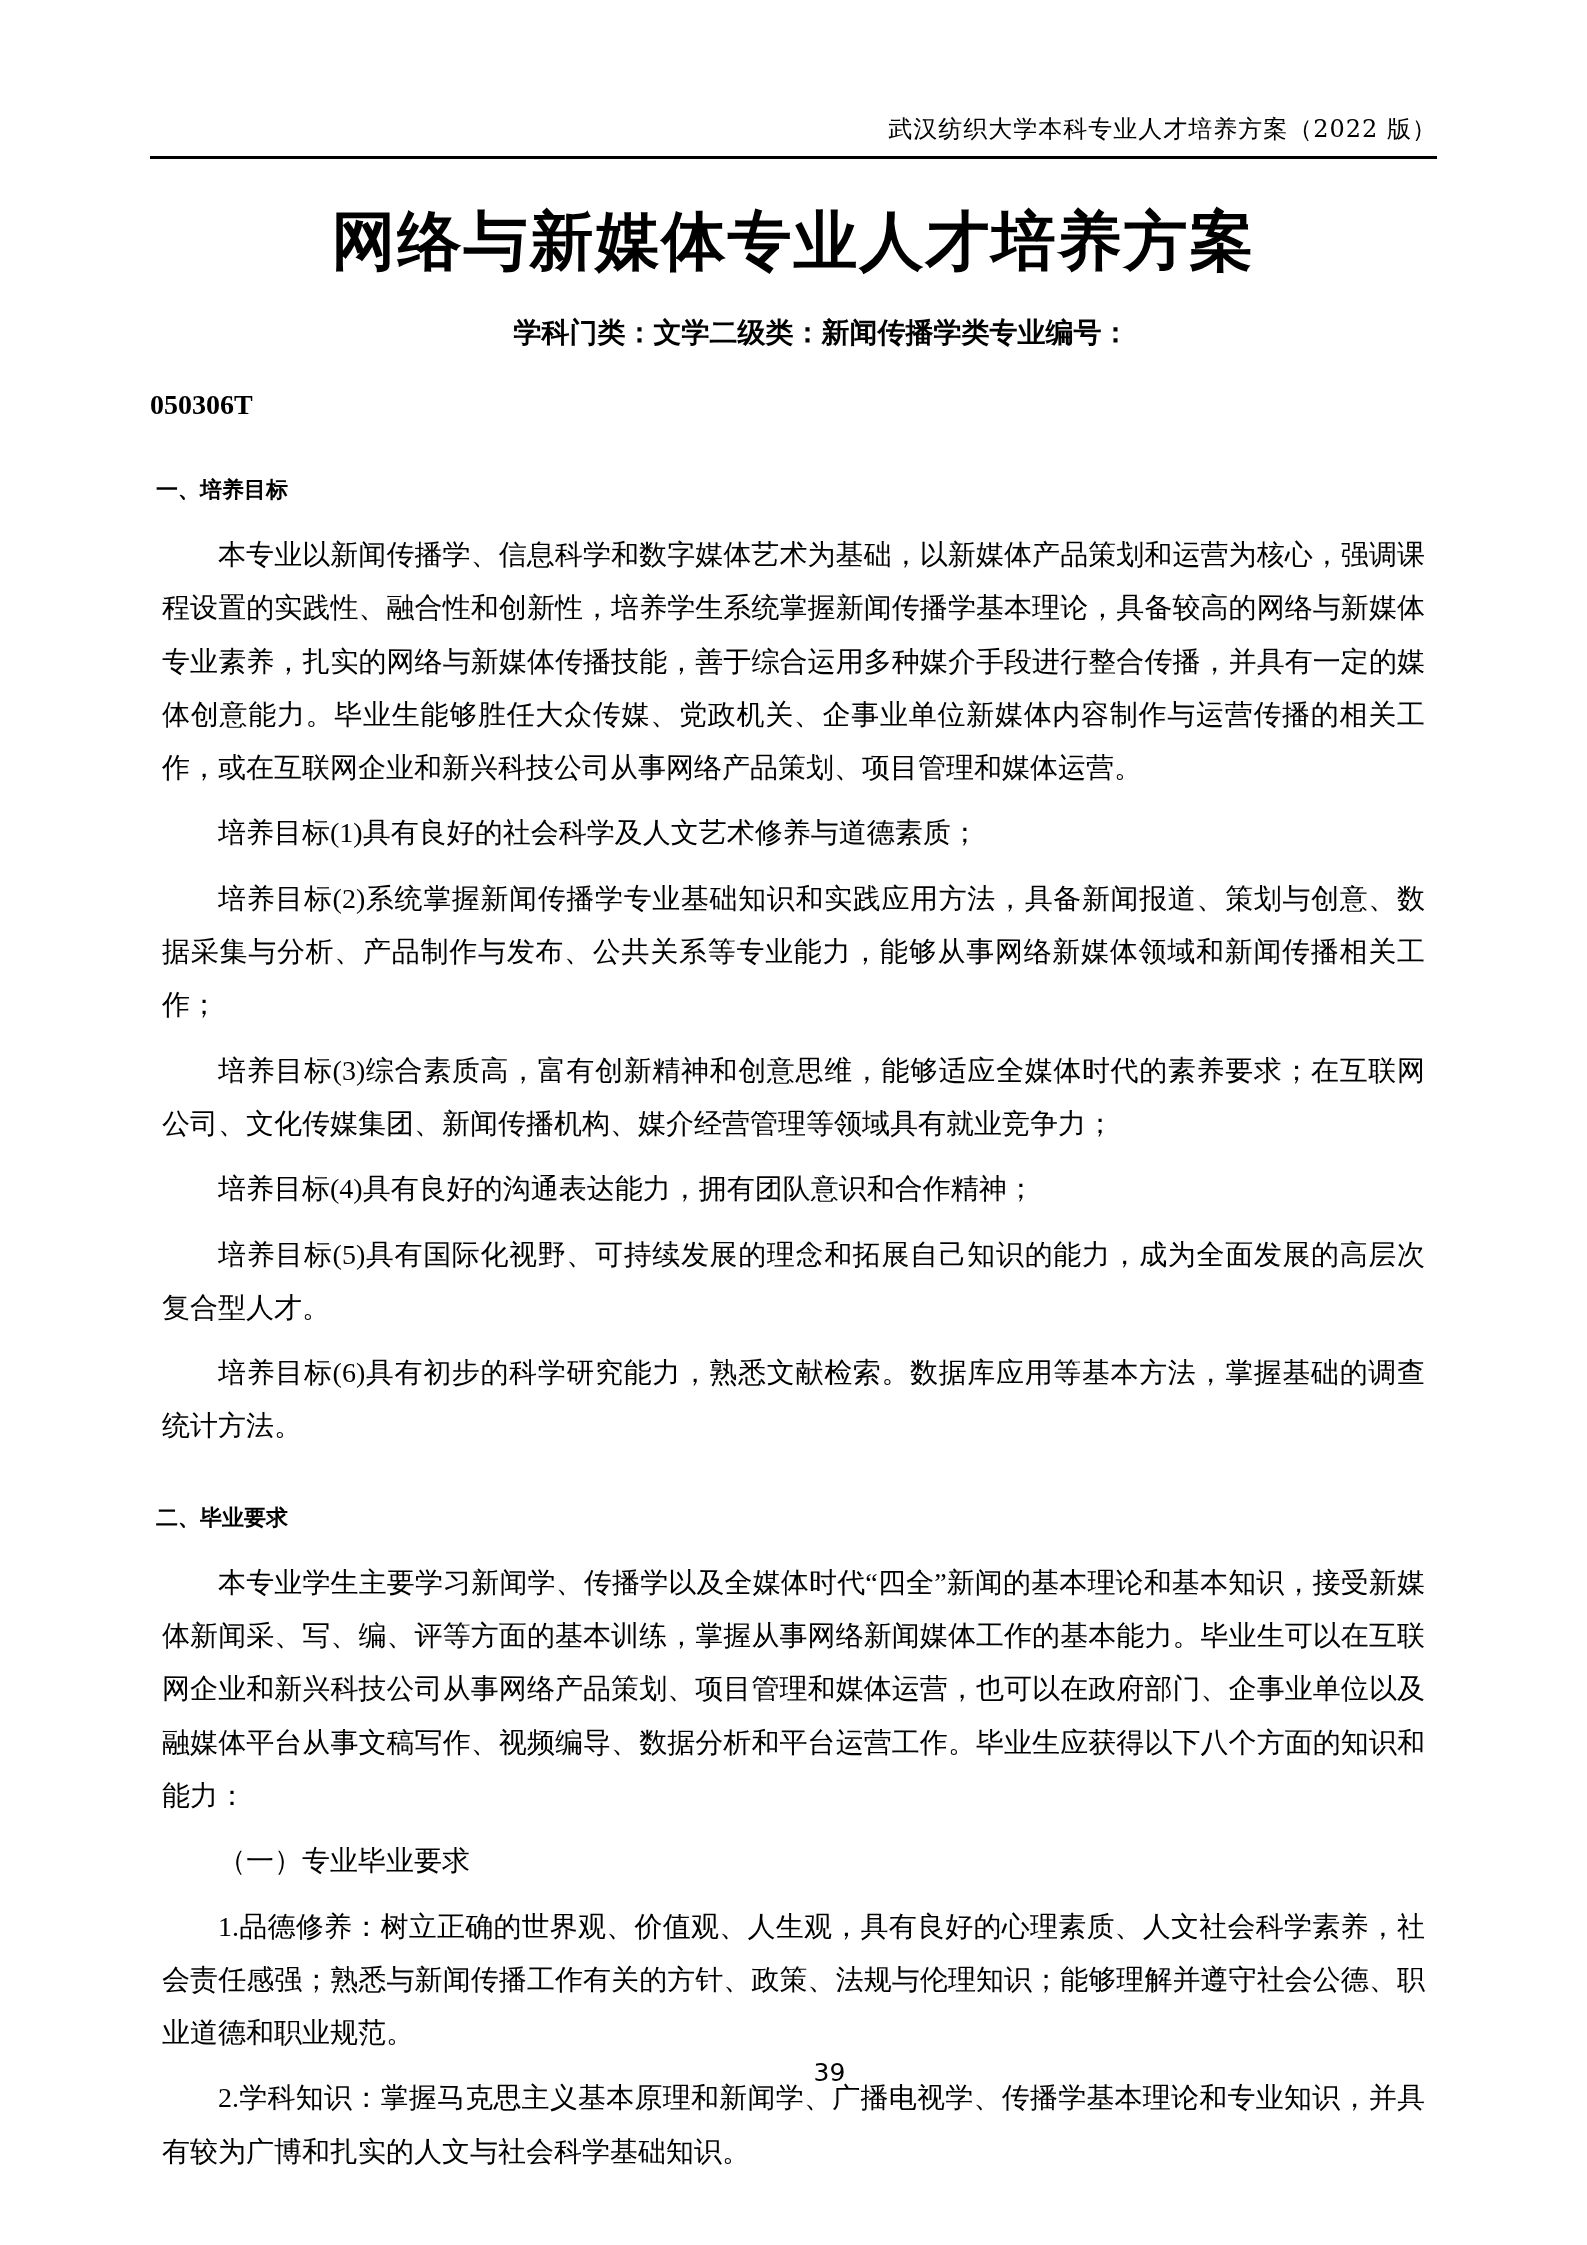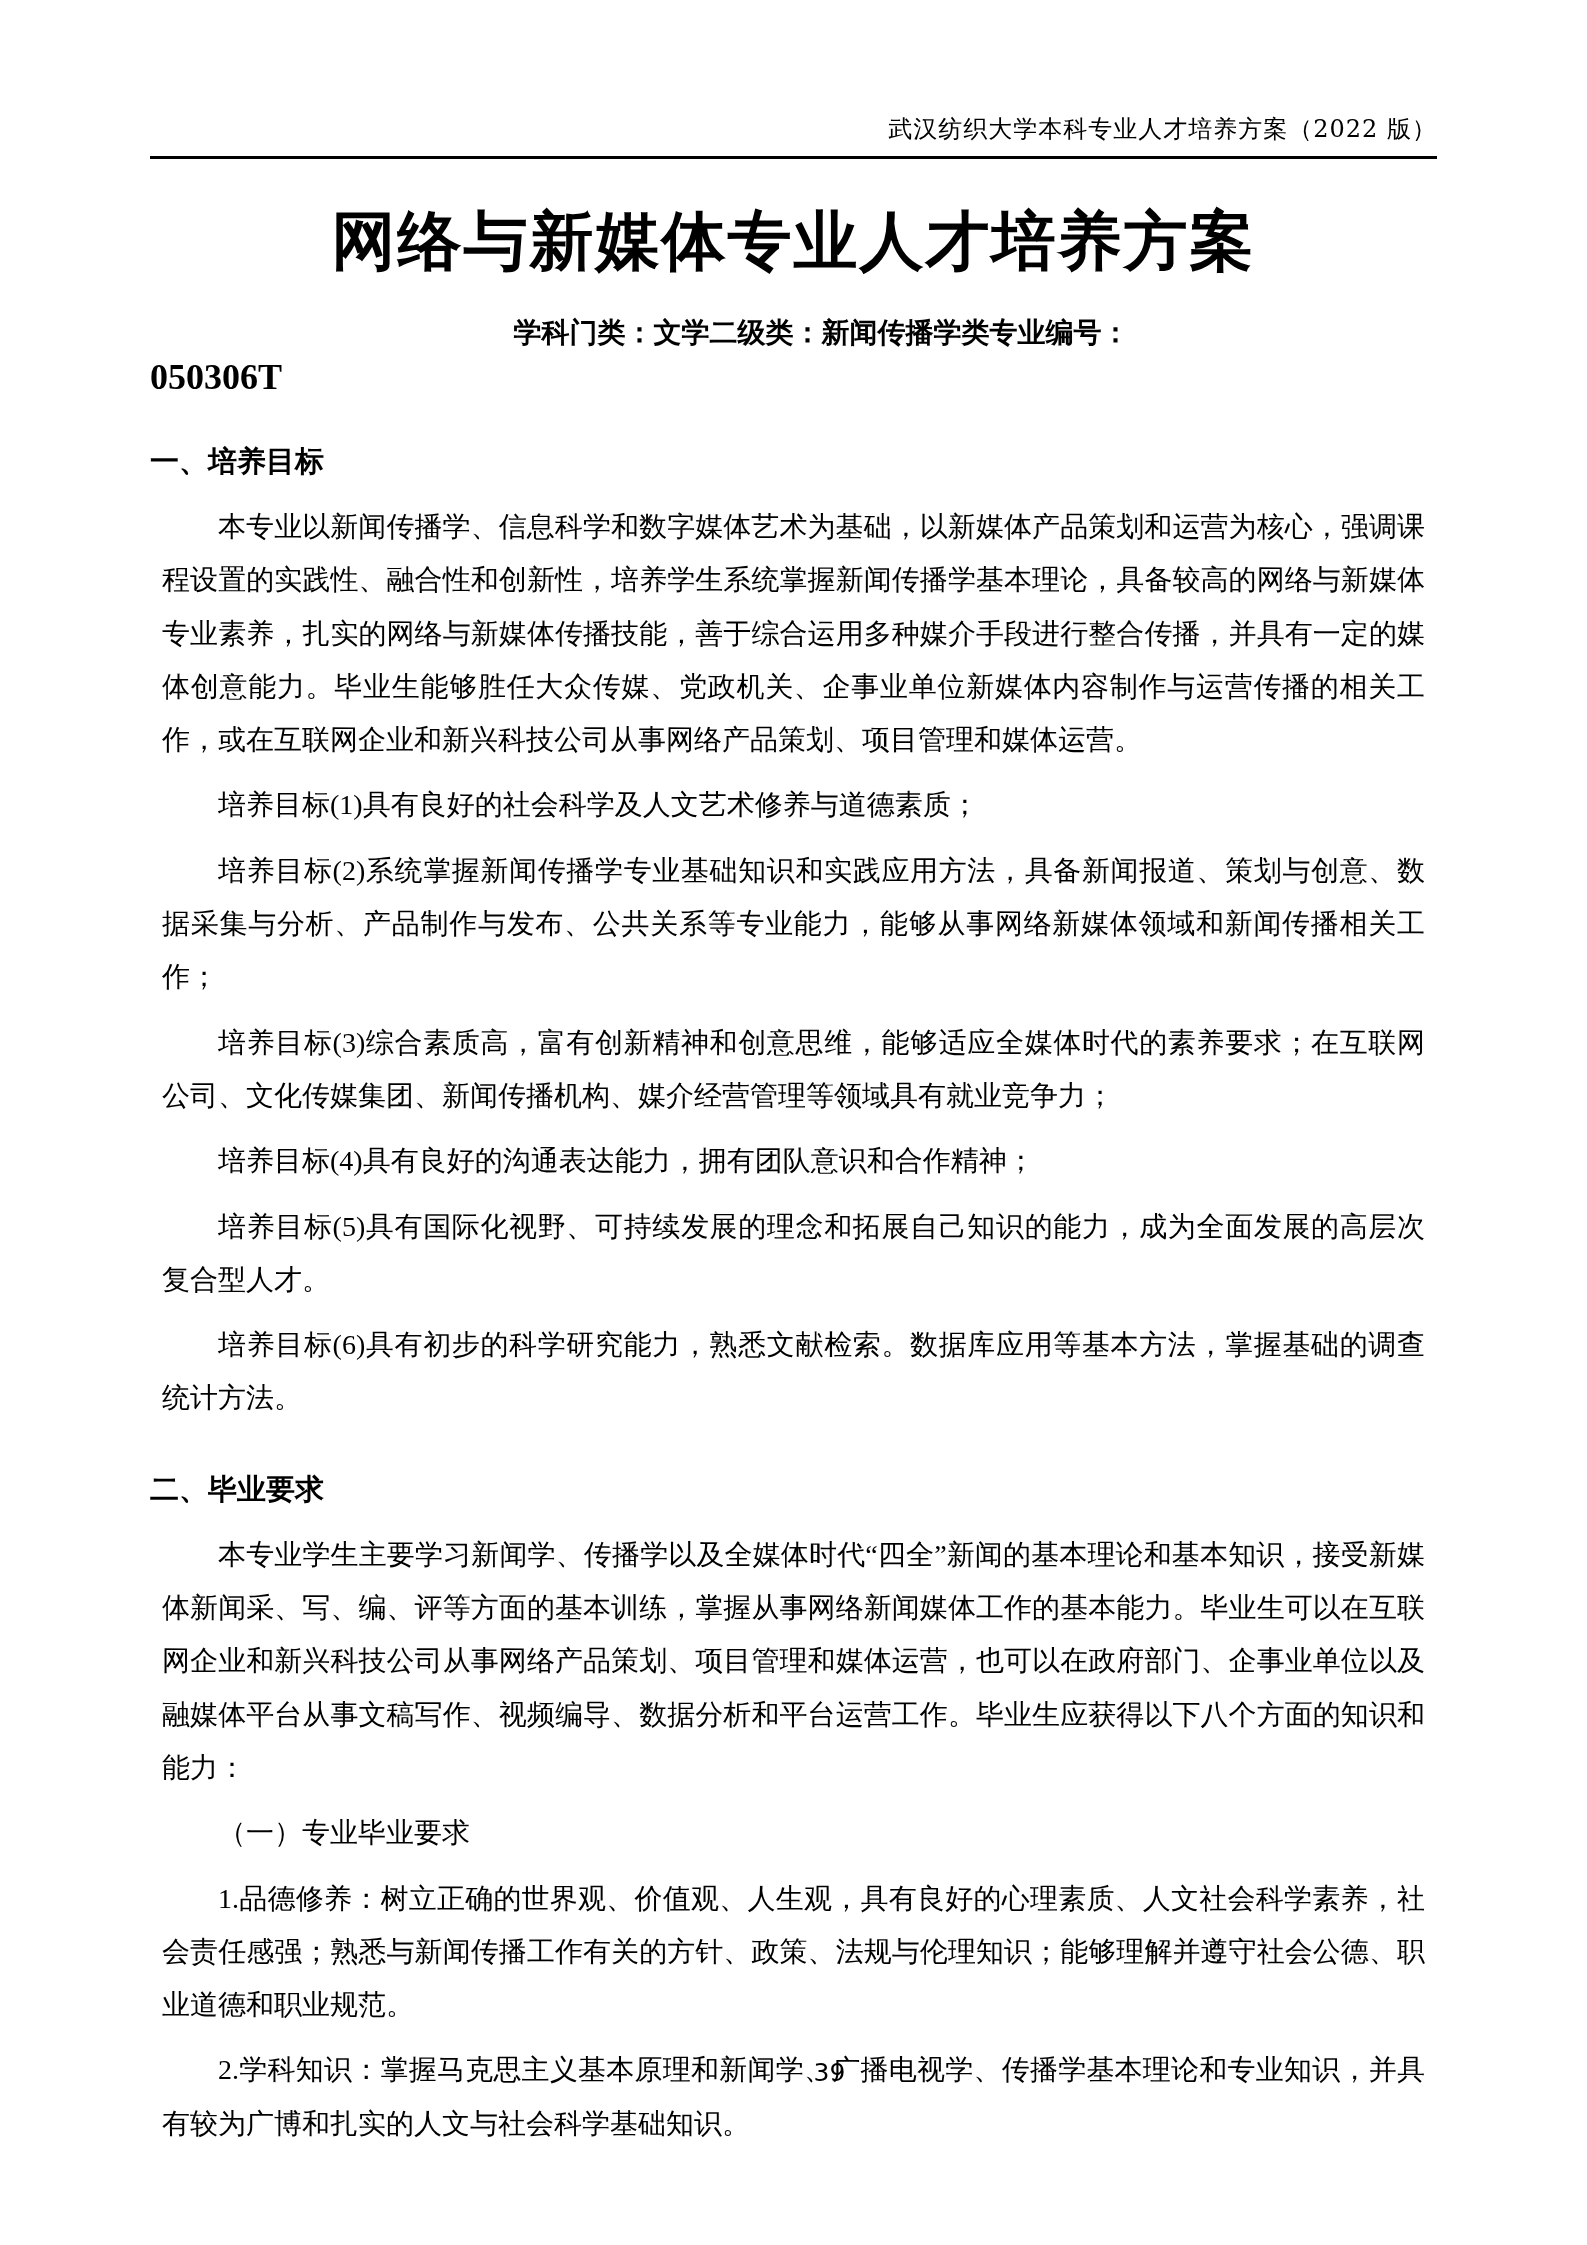--- a/index.html
+++ b/index.html
@@ -43,31 +43,31 @@
     padding-left: 56px;
     display: flex;
     justify-content: center;
     align-items: baseline;
     font-family: "Liberation Sans", sans-serif;
     font-weight: 700;
     font-size: 28px;
     line-height: 40px;
   }
   .code-line {
-    margin-top: 4px;
+    margin-top: 32px;
     font-family: "Liberation Serif", serif;
     font-weight: 700;
-    font-size: 36px;
+    font-size: 28px;
     line-height: 40px;
   }
   .section-heading {
-    margin: 38px 0 0 0;
+    margin: 38px 0 0 6px;
     font-family: "Liberation Sans", sans-serif;
     font-weight: 700;
-    font-size: 29px;
+    font-size: 22px;
     line-height: 53px;
   }
   .body-para {
     margin: 12px;
     font-size: 28px;
     line-height: 53.3px;
     text-align: justify;
     text-indent: 2em;
     font-family: "Liberation Serif", serif;
   }

